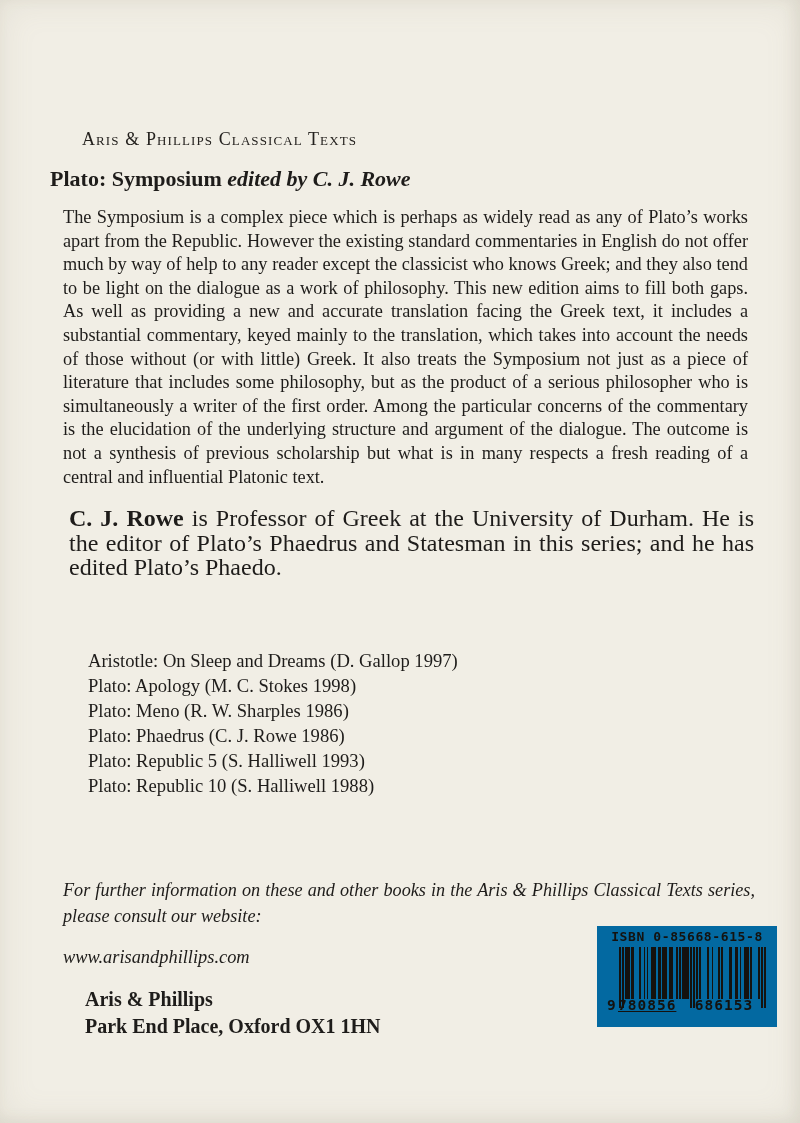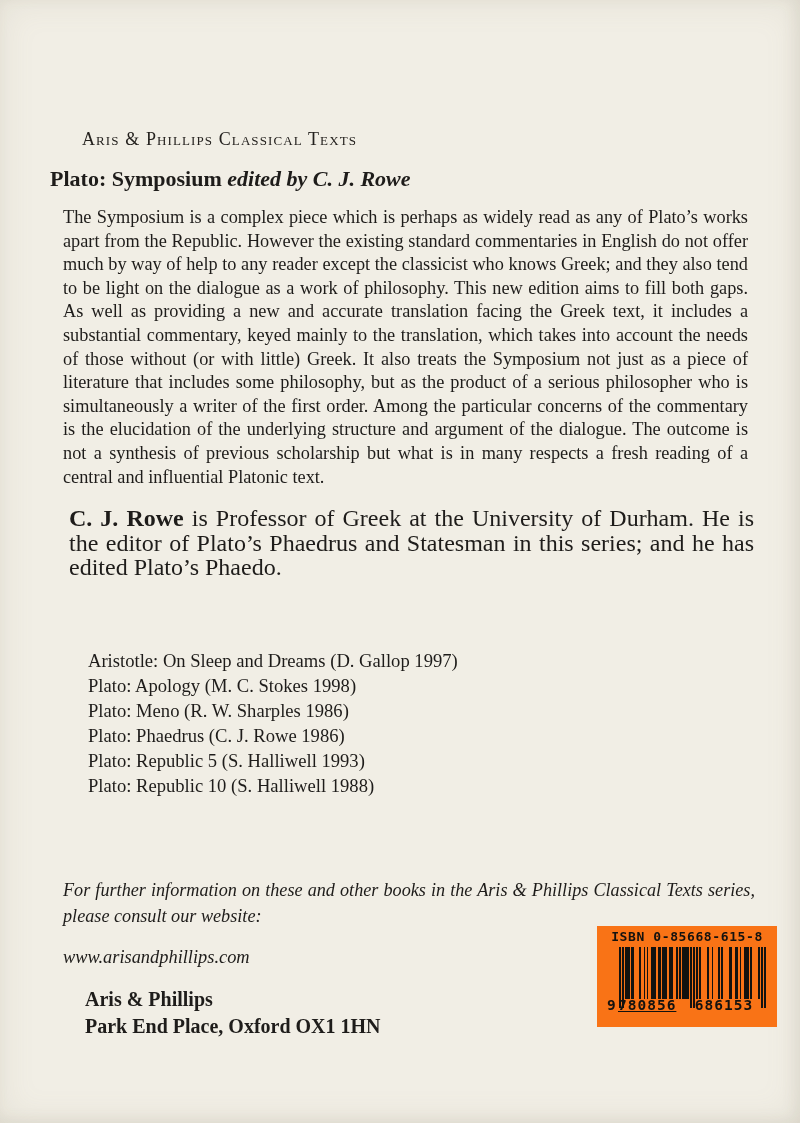--- a/index.html
+++ b/index.html
@@ -78,21 +78,21 @@
     left:63px;top:986px;
     font-weight:bold;
     font-size:20px;
     line-height:26.5px;
     margin-left:22px;
   }
   
   #isbn-block{
     left:597px;top:926px;
     width:176px;
-    background:#f97316;
+    background:#0369a1;
     padding:3px 2px 4px 2px;
     text-align:center;
   }
   #isbn-label{
     font-family:"DejaVu Sans Mono", monospace;
     font-weight:bold;
     font-size:13px;
     letter-spacing:.6px;
     white-space:nowrap;
     color:#14120f;

